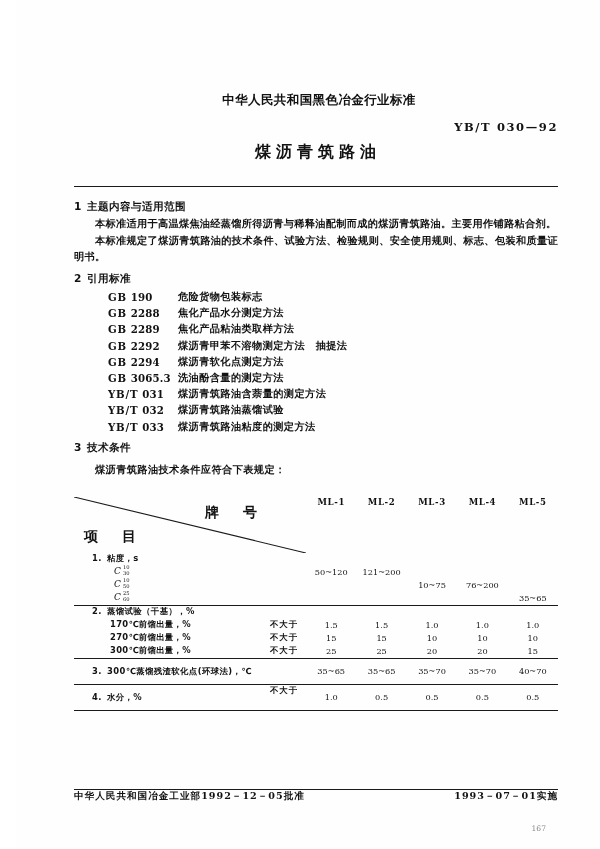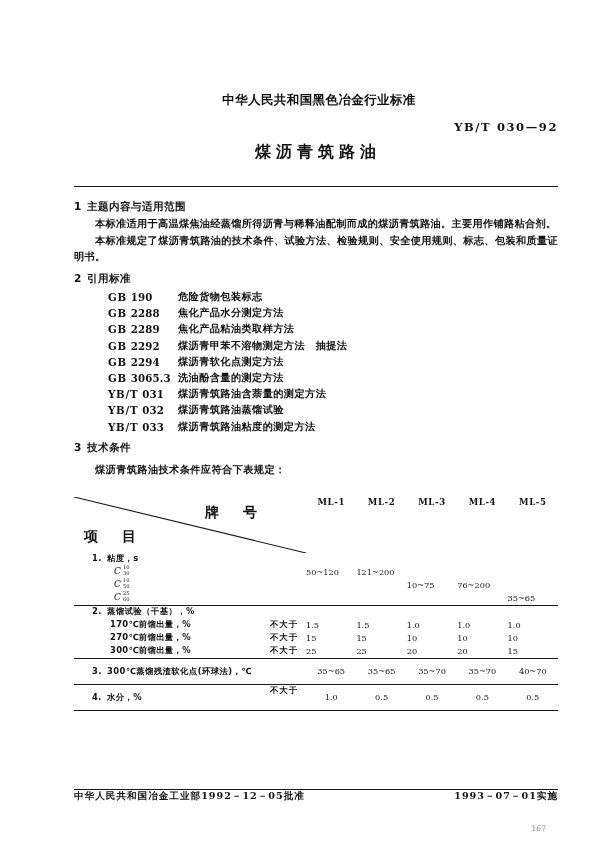--- a/index.html
+++ b/index.html
@@ -250,21 +250,21 @@
     position: relative;
     letter-spacing: 0.3px;
   }
   .limit-word {
     position: absolute;
     right: 8px;
     top: 0;
     letter-spacing: 1px;
   }
   .visc-val {
-    text-align: left;
+    text-align: center;
     font-family: "DejaVu Serif", "Liberation Serif", serif;
     font-size: 8.2px;
     border-right: 1.1px solid #1a1a1a;
     padding: 5px 0 6px 0;
   }
   .visc-val.last { border-right: 0; }
   .visc-val .vrow { height: 13px; line-height: 13px; }
   .visc-val .blank { height: 13px; }
 
   .row-single .cell-item { padding: 7px 0 7px 0; }

